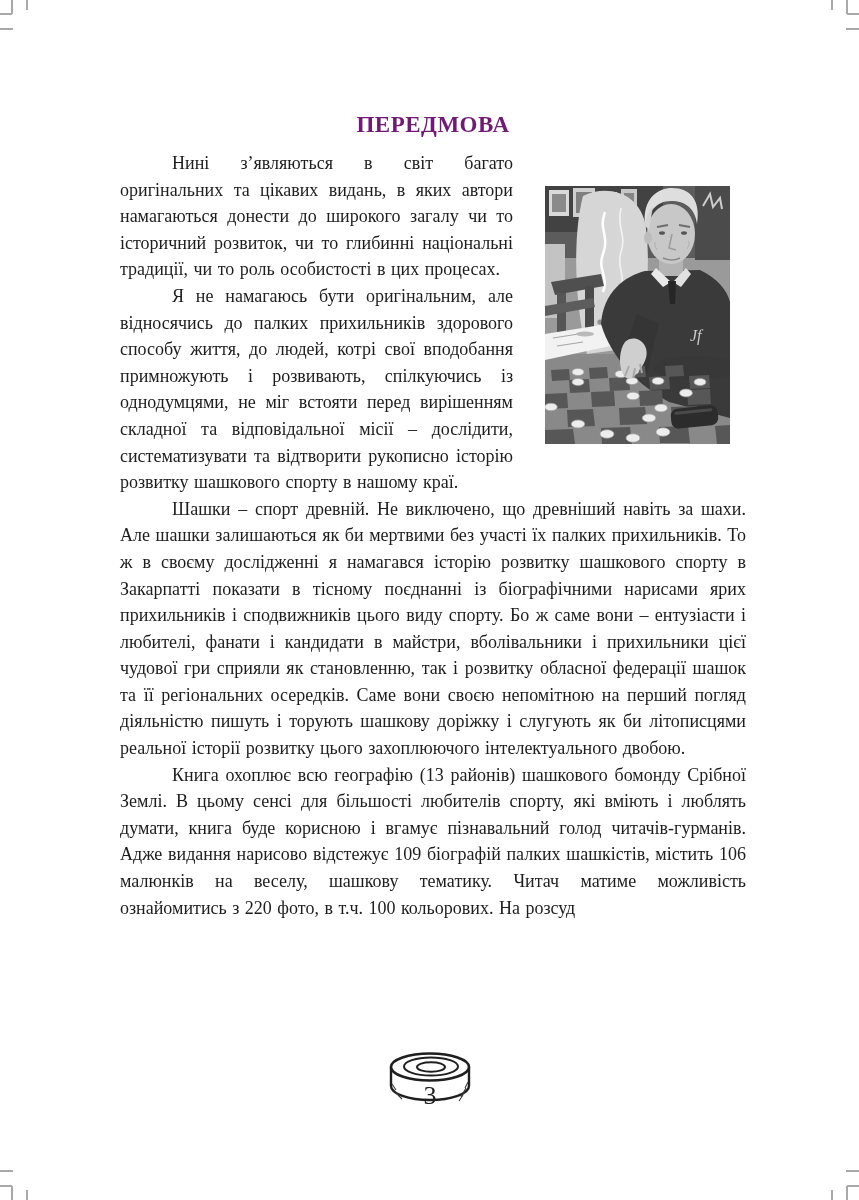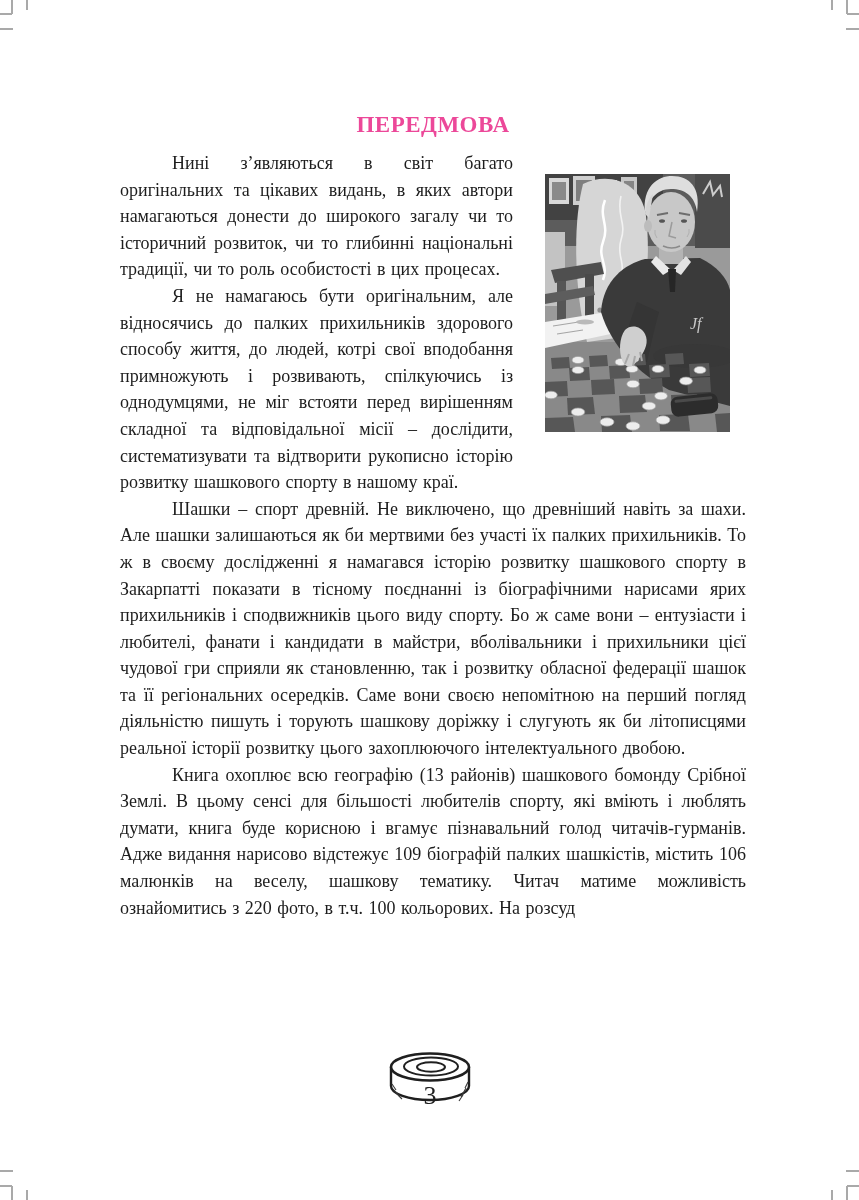--- a/index.html
+++ b/index.html
@@ -22,34 +22,34 @@
     width: 626px;
     color: #1d1d1d;
   }
   .content h1 {
     margin: 0 0 10px 0;
     font-size: 23px;
     line-height: 30px;
     font-weight: bold;
     text-align: center;
     letter-spacing: 0.5px;
-    color: #ec4899;
+    color: #701a75;
   }
   .content p {
     margin: 0;
     font-size: 18px;
     line-height: 26.6px;
     text-align: justify;
     text-indent: 52px;
     word-spacing: 1px;
   }
   .photo {
     float: right;
     width: 185px; height: 258px;
-    margin: 8px 0 10px 16px;
+    margin: 20px 0 10px 16px;
     padding: 16px;
   }
   .photo svg { display: block; width: 185px; height: 258px; }
 
   
   .page-number-badge {
     position: absolute;
     left: 50%; top: 1050px;
     transform: translateX(-50%);
     width: 100px; height: 68px;

